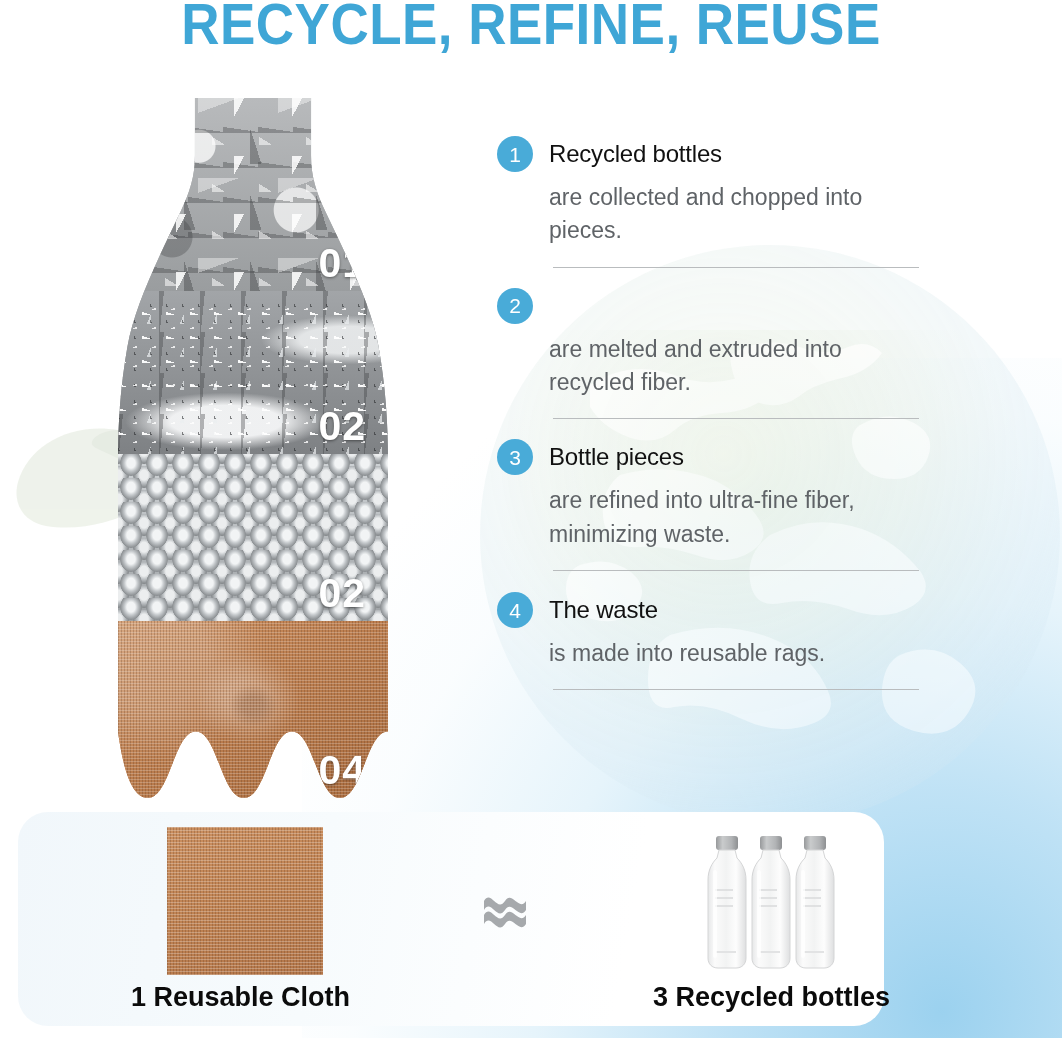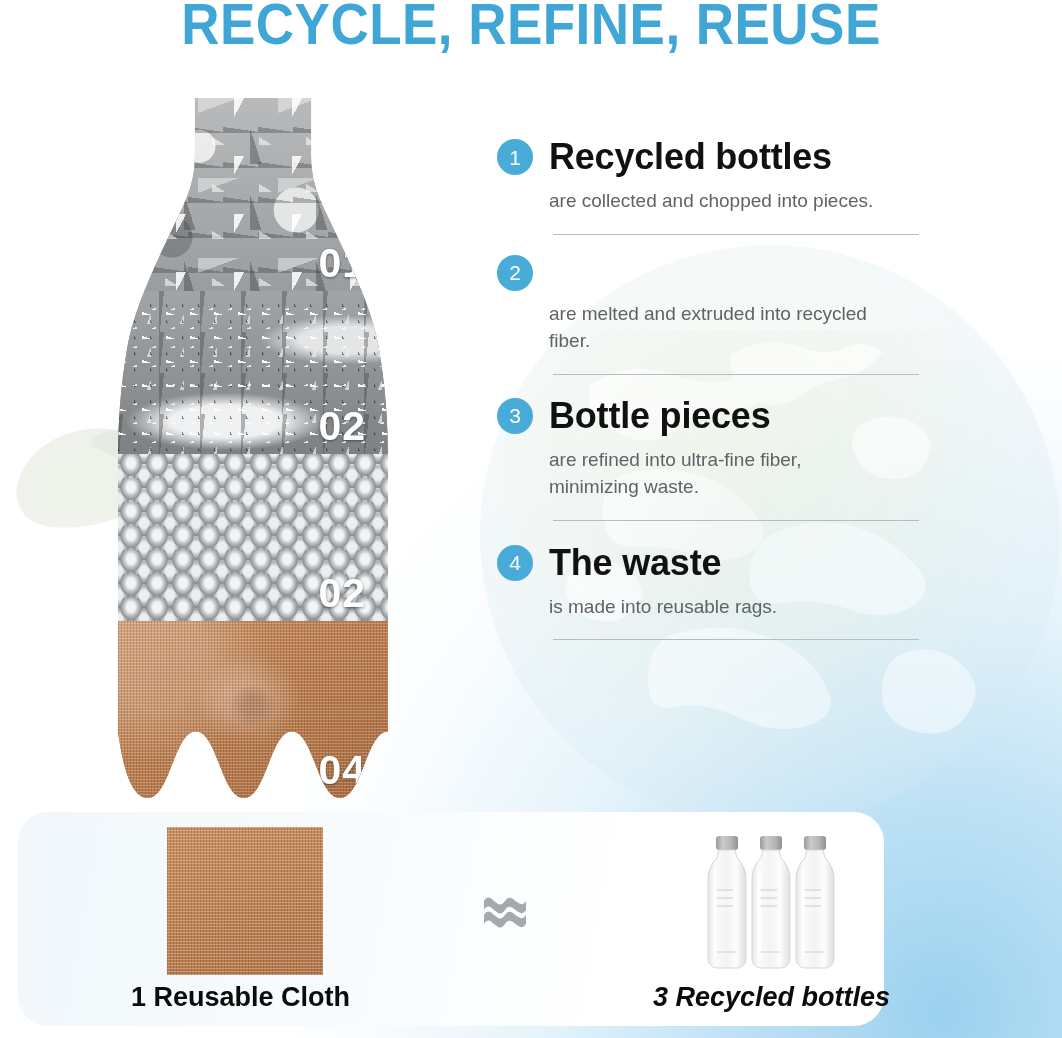--- a/index.html
+++ b/index.html
@@ -198,29 +198,29 @@
     background: #49ABD8;
     color: #ffffff;
     font-size: 21px;
     font-weight: 400;
     display: flex;
     align-items: center;
     justify-content: center;
     line-height: 1;
   }
   .step-title {
-    font-size: 36px;
-    font-weight: 700;
+    font-size: 24px;
+    font-weight: 400;
     color: #111111;
     letter-spacing: -0.2px;
   }
   .step-body {
     margin-left: 52px;
     margin-top: 9px;
-    font-size: 19px;
+    font-size: 23px;
     line-height: 1.45;
     color: #5f6367;
     max-width: 330px;
   }
   .step-rule {
     margin-left: 56px;
     margin-top: 19px;
     height: 1px;
     width: 366px;
     background: #b9bcbe;
@@ -271,21 +271,21 @@
   .bottles3 svg { display:block; width:100%; height:100%; }
   .panel-label {
     position: absolute;
     top: 170px;
     font-size: 27px;
     font-weight: 700;
     color: #0b0b0b;
     white-space: nowrap;
   }
   .label-left  { left: 113px; }
-  .label-right { left: 635px; font-style: italic; }
+  .label-right { left: 635px; }
 </style>
 </head>
 <body>
 
 <div id="infographic">
 
   <svg width="0" height="0" style="position:absolute" aria-hidden="true">
     <defs>
       <clipPath id="bottleClip" clipPathUnits="objectBoundingBox">
         <path d="M0.285,0 L0.715,0 L0.715,0.082

